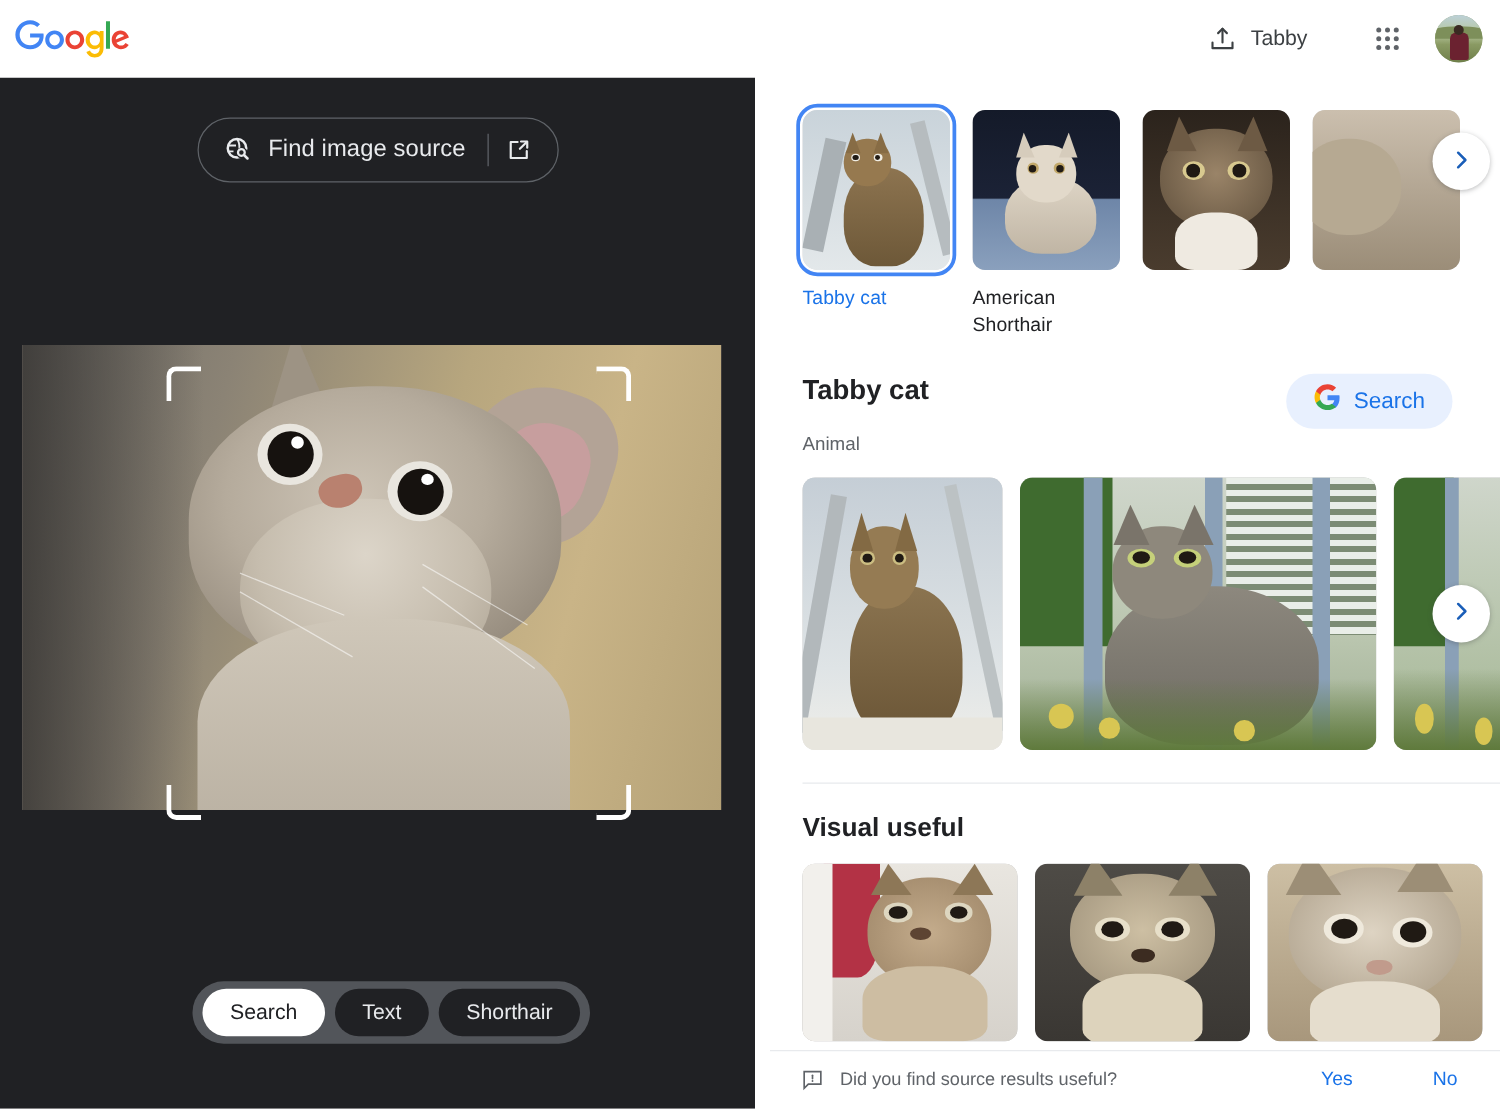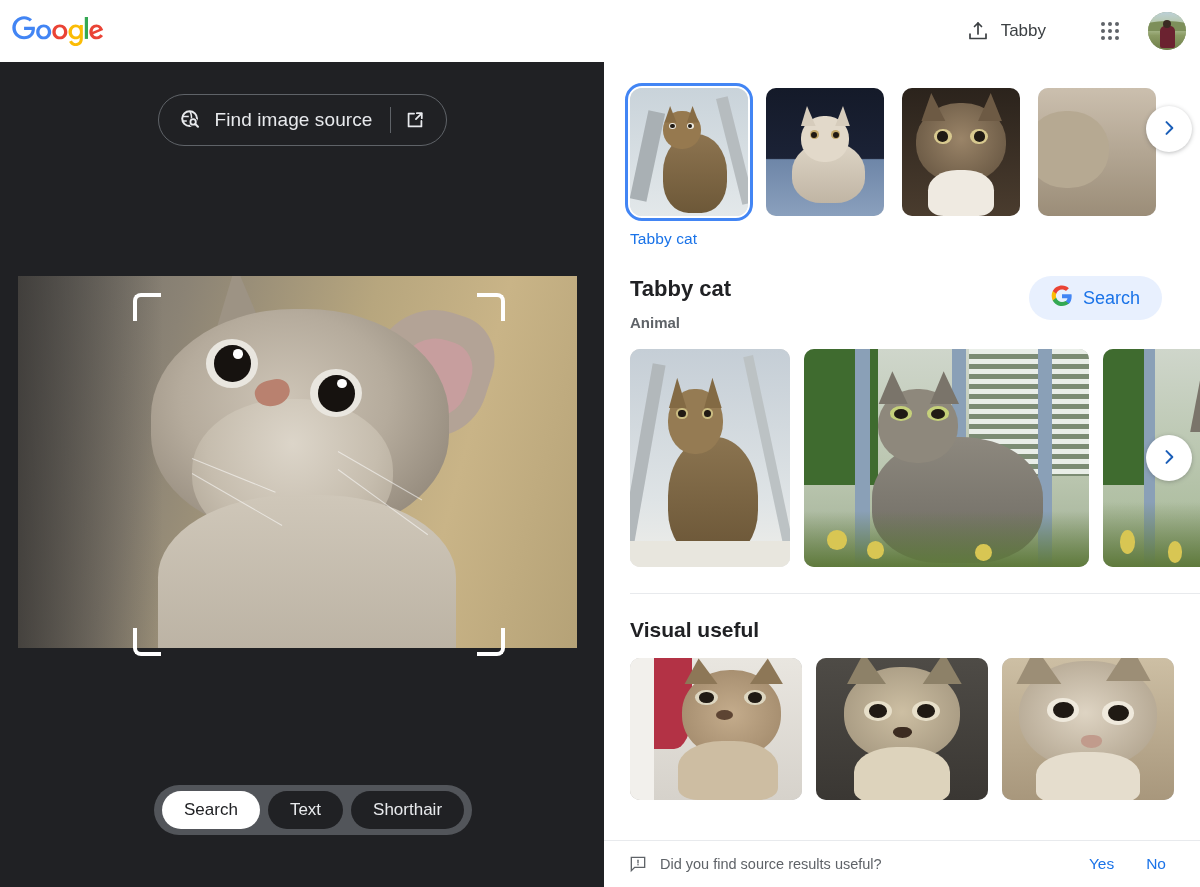--- a/index.html
+++ b/index.html
@@ -133,21 +133,21 @@
   .mode-chip {
     border: 0; border-radius: 20px; height: 38px; padding: 0 22px;
     font-size: 17px; cursor: pointer; font-family: "Liberation Sans", sans-serif;
     background: #202124; color: #e8eaed;
   }
   .mode-chip.active { background: #fff; color: #202124; }
 
   
   .right-pane {
     flex: 1; background: #fff; position: relative;
-    display: flex; flex-direction: column; min-width: 0;
+    display: flex; flex-direction: column; min-width: 0; padding-left: 12px;
   }
   .results-scroll { flex: 1; overflow: hidden; position: relative; }
 
   .section { padding: 0 0 0 26px; }
 
   
   .breed-strip { position: relative; padding-top: 26px; }
   .breed-row { display: flex; gap: 18px; }
   .breed-card { width: 118px; flex: 0 0 auto; cursor: pointer; }
   .breed-thumb {
@@ -171,21 +171,21 @@
   }
   .carousel-next.top { top: 44px; }
 
   
   .entity {
     margin-top: 26px; display: flex; align-items: flex-start;
     padding-right: 38px;
   }
   .entity-text { flex: 1; }
   .entity-title { font-size: 22px; color: #202124; font-weight: bold; letter-spacing: 0; }
-  .entity-sub { font-size: 15px; color: #5f6368; margin-top: 12px; font-weight: bold; }
+  .entity-sub { font-size: 15px; color: #5f6368; margin-top: 22px; }
   .g-search-btn {
     display: flex; align-items: center; gap: 10px;
     background: #e8f0fe; border: 0; border-radius: 22px;
     height: 44px; padding: 0 22px; cursor: pointer;
     color: #1a73e8; font-size: 18px; font-family: "Liberation Sans", sans-serif;
   }
 
   .entity-strip { position: relative; margin-top: 18px; }
   .entity-row { display: flex; gap: 14px; }
   .entity-img { height: 218px; border-radius: 10px; overflow: hidden; flex: 0 0 auto; position: relative; background: #ccc; }
@@ -202,21 +202,21 @@
     background: #fff; display: flex; align-items: center;
     padding: 0 26px 0 24px; position: relative; z-index: 10;
   }
   .fb-icon { display: flex; align-items: center; margin-right: 12px; }
   .fb-text { font-size: 14.5px; color: #5f6368; }
   .fb-spacer { flex: 1; }
   .fb-link {
     font-size: 15.5px; color: #1a73e8; cursor: pointer; background: transparent;
     border: 0; padding: 4px 8px; font-family: "Liberation Sans", sans-serif;
   }
-  .fb-link + .fb-link { margin-left: 16px; }
+  .fb-link + .fb-link { margin-left: 48px; }
 
   
   .ph { position: absolute; inset: 0; }
   .ph .sky   { position: absolute; inset: 0; }
   .ph .body  { position: absolute; border-radius: 48% 48% 40% 40%; }
   .ph .h     { position: absolute; border-radius: 48%; }
   .ph .e     { position: absolute; border-radius: 50%; background: #f0ede4; }
   .ph .e::after { content:""; position:absolute; left:18%; top:16%; width:64%; height:68%; border-radius:50%; background:#201a14; }
   .ph .earL, .ph .earR { position: absolute; }
 </style>
@@ -359,20 +359,21 @@
                 <span class="ph">
                   <span class="sky" style="background:linear-gradient(#141a29 0%,#1b2236 55%,#6e86a8 56%,#8aa0bd 100%)"></span>
                   <span class="body" style="left:22%;top:42%;width:62%;height:48%;background:linear-gradient(#ded5c6,#c0b5a4)"></span>
                   <span class="h" style="left:30%;top:22%;width:40%;height:36%;background:#e2d9ca"></span>
                   <span class="earL" style="left:28%;top:14%;width:15%;height:16%;background:#d6ccbc;clip-path:polygon(10% 100%,45% 0,95% 100%)"></span>
                   <span class="earR" style="left:57%;top:14%;width:15%;height:16%;background:#d6ccbc;clip-path:polygon(10% 100%,55% 0,95% 100%)"></span>
                   <span class="e" style="left:37%;top:33%;width:8%;height:7%;background:#c2a86a"></span>
                   <span class="e" style="left:55%;top:33%;width:8%;height:7%;background:#c2a86a"></span>
                 </span>
               </div>
+              <div class="breed-name">American Shorthair</div>
             </div>
 
 
             <div class="breed-card">
               <div class="breed-thumb">
                 <span class="ph">
                   <span class="sky" style="background:linear-gradient(#2b231c,#4a3c2e)"></span>
                   <span class="h" style="left:12%;top:12%;width:76%;height:62%;background:radial-gradient(ellipse at 50% 45%,#9a8468,#5f4f3c)"></span>
                   <span class="earL" style="left:14%;top:4%;width:24%;height:22%;background:#6d5a44;clip-path:polygon(10% 100%,45% 0,95% 100%)"></span>
                   <span class="earR" style="left:62%;top:4%;width:24%;height:22%;background:#6d5a44;clip-path:polygon(10% 100%,55% 0,95% 100%)"></span>

